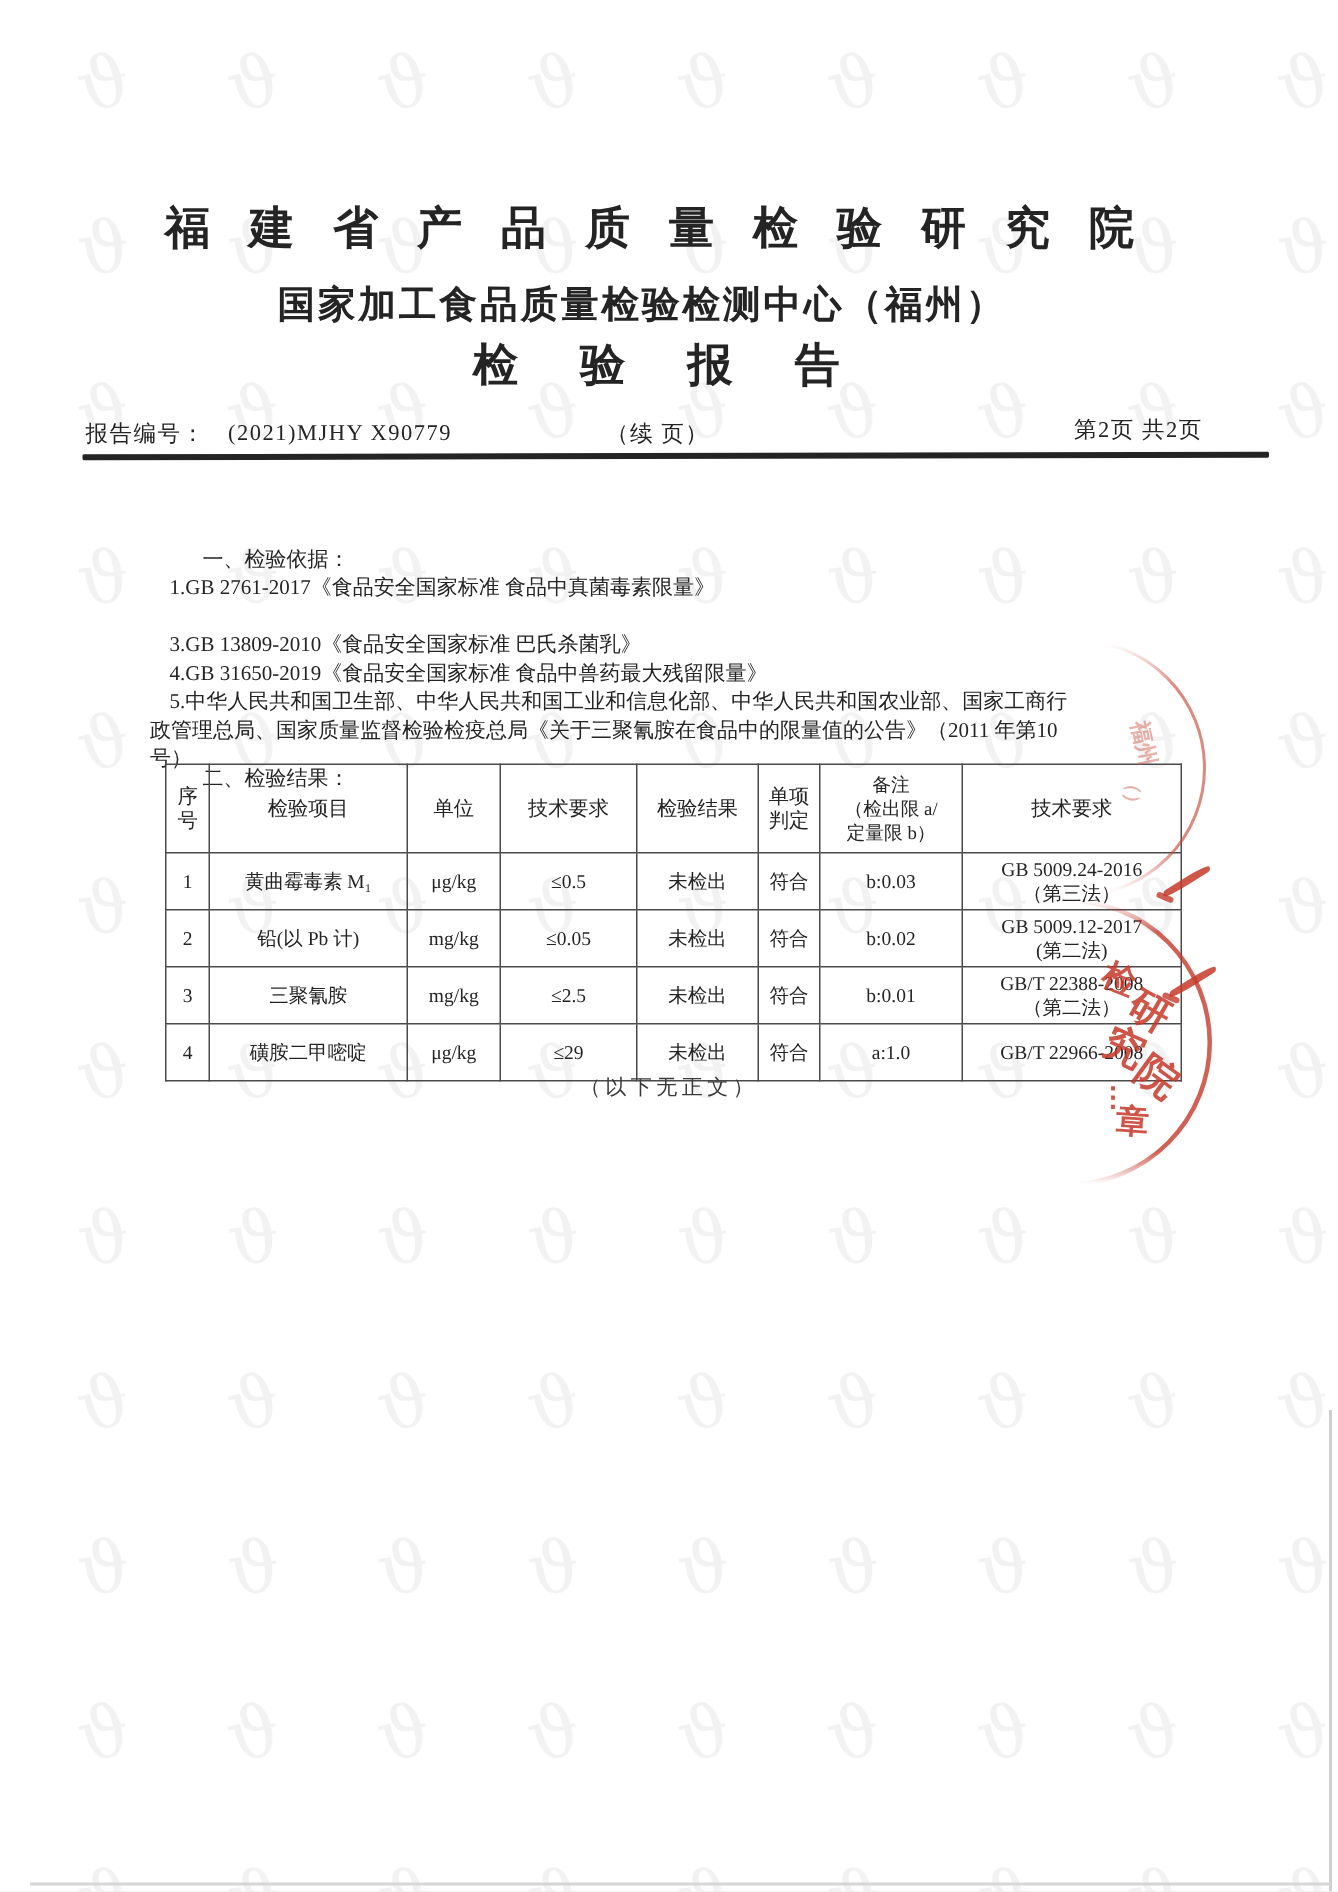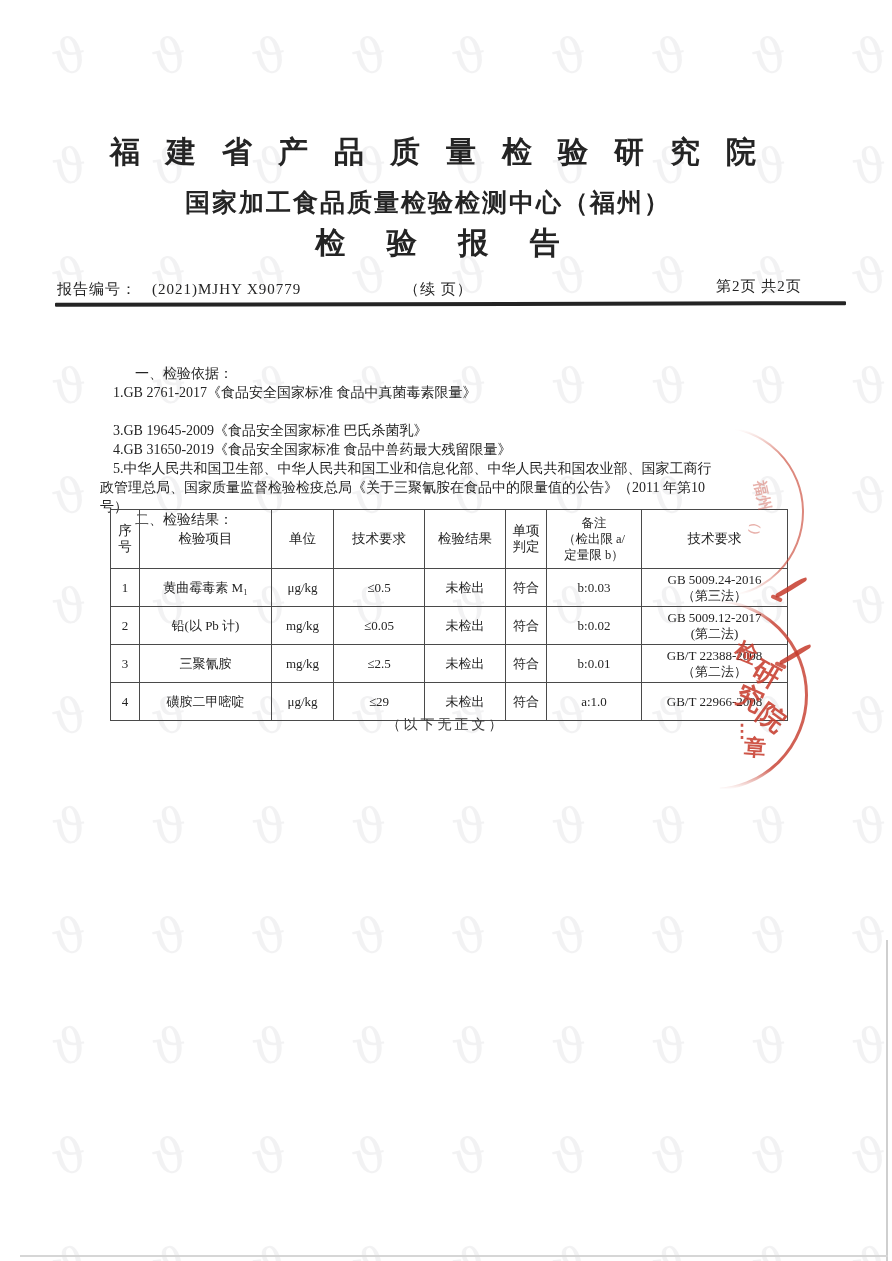--- a/index.html
+++ b/index.html
@@ -180,21 +180,21 @@
 
   <span class="abs meta" style="left:57px;top:280px;">报告编号：</span>
   <span class="abs meta" style="left:152px;top:281px;font-family:'Liberation Serif','DejaVu Serif',serif;">(2021)MJHY X90779</span>
   <span class="abs meta" style="left:404px;top:280px;">（续 页）</span>
   <span class="abs meta" style="left:716px;top:277px;">第2页 共2页</span>
 
   <div class="abs rule"></div>
 
   <div class="abs body-line" style="left:135px;top:326px;">一、检验依据：</div>
   <div class="abs body-line" style="left:113px;top:345px;font-family:Liberation Serif, serif;">1.GB 2761-2017《食品安全国家标准 食品中真菌毒素限量》</div>
-  <div class="abs body-line" style="left:113px;top:383px;">3.GB 19645-2009《食品安全国家标准 巴氏杀菌乳》</div>
+  <div class="abs body-line" style="left:113px;top:383px;">3.GB 13809-2010《食品安全国家标准 巴氏杀菌乳》</div>
   <div class="abs body-line" style="left:113px;top:402px;">4.GB 31650-2019《食品安全国家标准 食品中兽药最大残留限量》</div>
   <div class="abs body-line hang" style="left:100px;top:421px;">5.中华人民共和国卫生部、中华人民共和国工业和信息化部、中华人民共和国农业部、国家工商行
 政管理总局、国家质量监督检验检疫总局《关于三聚氰胺在食品中的限量值的公告》（2011 年第10
 号）</div>
 
   <div class="abs body-line" style="left:135px;top:472px;">二、检验结果：</div>
 
   <table class="results">
     <colgroup>
       <col style="width:29px">

